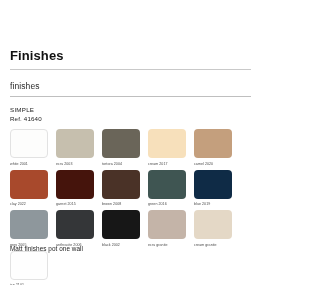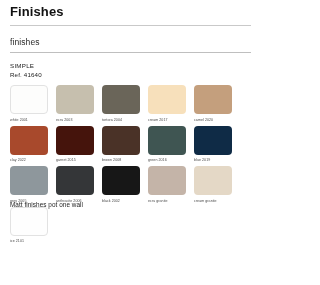--- a/index.html
+++ b/index.html
@@ -13,20 +13,21 @@
     font-family: "Liberation Sans", sans-serif;
     color: #1a1a1a;
     overflow: hidden;
   }
 
   .page {
     width: 261px;
     height: 217px;
     position: relative;
     box-sizing: border-box;
+    margin-top: 44px;
   }
 
   
   .page-header {
     padding: 4px 10px 0 10px;
   }
   .page-title {
     font-size: 13px;
     font-weight: bold;
     letter-spacing: 0.1px;

